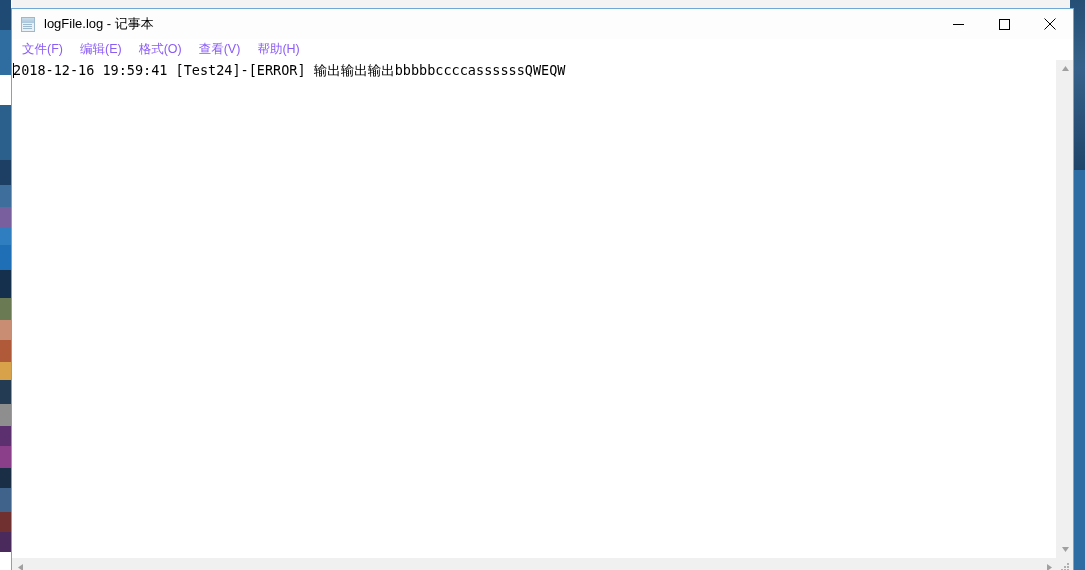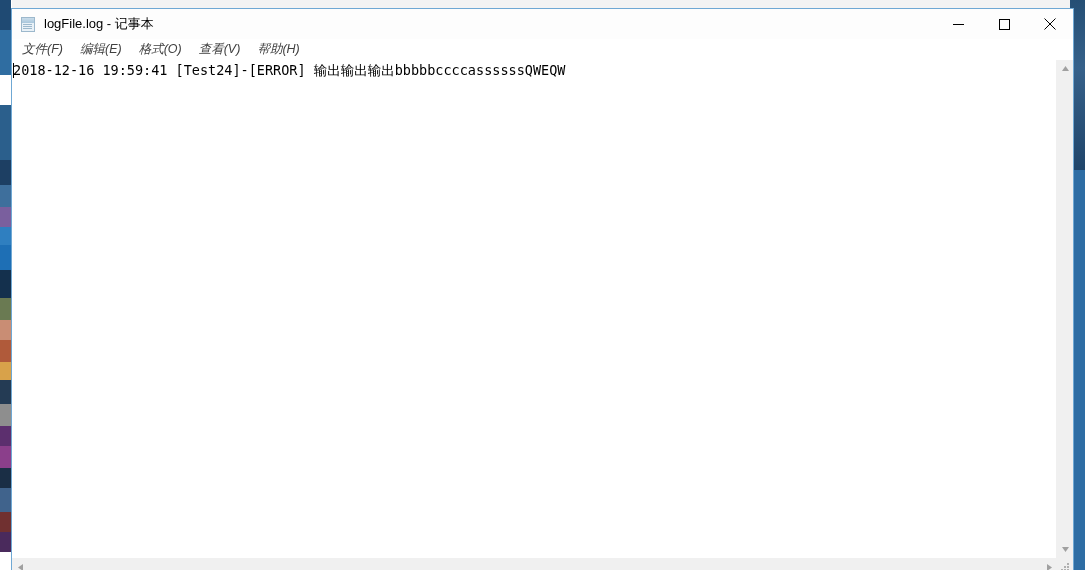--- a/index.html
+++ b/index.html
@@ -179,26 +179,25 @@
   #menu-bar {
     height: 21px;
     display: flex;
     align-items: center;
     padding-left: 10px;
     flex: none;
     background: #ffffff;
   }
   .menu-item {
     font-size: 12.5px;
-    color: #404040;
+    color: #8b5cf6;
     margin-right: 17px;
     white-space: nowrap;
     cursor: default;
     font-family: "Liberation Sans", sans-serif;
-    font-style: italic;
   }
 
   #editor-area {
     flex: 1;
     position: relative;
     display: flex;
     min-height: 0;
     background: #ffffff;
   }
 

